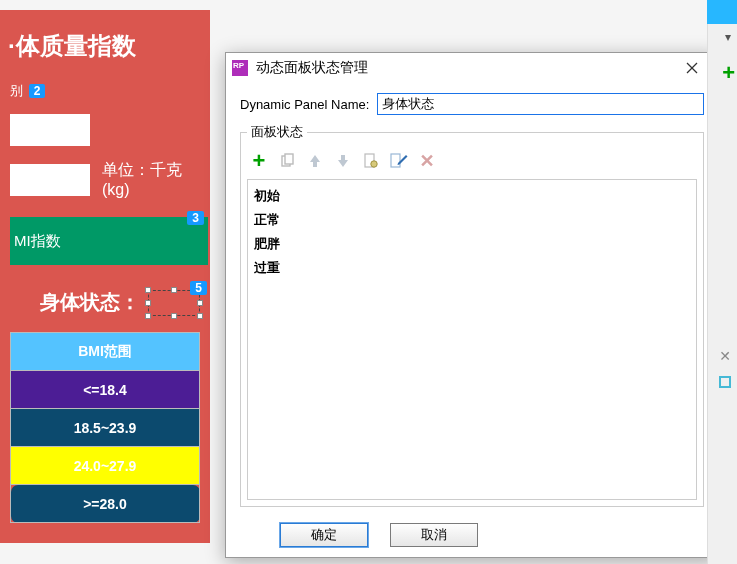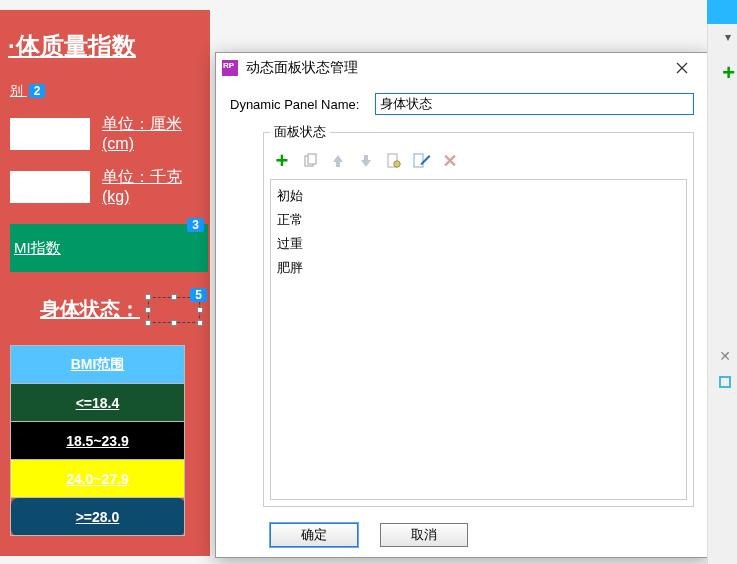--- a/index.html
+++ b/index.html
@@ -15,21 +15,20 @@
 
   
   .left-panel {
     position: absolute;
     left: 0;
     top: 10px;
     width: 210px;
     background: #da564f;
     color: #fff;
     padding: 20px 10px 20px 10px;
-    text-decoration: underline;
   }
   .left-title {
     font-size: 24px;
     font-weight: bold;
     margin-bottom: 20px;
     text-indent: -2px;
   }
   .annot {
     display: inline-block;
     background: #1699ff;
@@ -104,41 +103,41 @@
   .sel-handles .bl { left:-4px; bottom:-4px; }
   .sel-handles .bm { left:50%; margin-left:-3px; bottom:-4px; }
   .sel-handles .br { right:-4px; bottom:-4px; }
   .sel-handles .a5 {
     position: absolute;
     right: -8px;
     top: -10px;
   }
 
   .bmi-table {
-    margin-top: 22px;
+    margin-top: 16px;
     border-collapse: collapse;
-    width: 175px;
+    width: 190px;
   }
   .bmi-table td {
     height: 38px;
     text-align: center;
     border: 1px solid #bbb;
     font-weight: bold;
     font-size: 14px;
   }
   .cell-head { background: #54c3ff; }
-  .cell-r1   { background: #14532d; }
-  .cell-r2   { background: #000000; }
+  .cell-r1   { background: #4c1d95; }
+  .cell-r2   { background: #0c4a6e; }
   .cell-r3   { background: #ffff00; }
   .cell-r4   { background: #0c4a6e; border-radius: 7px; }
 
   
   .dialog {
     position: absolute;
-    left: 215px;
+    left: 225px;
     top: 52px;
     width: 494px;
     height: 506px;
     background: #fff;
     border: 1px solid #999;
     box-shadow: 0 4px 18px rgba(0,0,0,.3);
     display: flex;
     flex-direction: column;
   }
   .titlebar {
@@ -167,37 +166,36 @@
     flex: 1;
     padding: 10px 14px 6px 14px;
     display: flex;
     flex-direction: column;
   }
   .name-row {
     display: flex;
     align-items: center;
     margin-bottom: 8px;
   }
-  .name-row label { margin-right: 16px; }
+  .name-row label { margin-right: 8px; }
   .name-row input {
     flex: 1;
     height: 22px;
     border: 1px solid #1a73e8;
     padding: 0 4px;
     outline: none;
     font-size: 13px;
   }
 
   fieldset.states {
     border: 1px solid #ccc;
     padding: 6px;
     flex: 1;
     display: flex;
     flex-direction: column;
-    margin-left: 33px;
   }
   fieldset.states legend { padding: 0 4px; font-size: 13px; }
   .toolbar {
     display: flex;
     gap: 8px;
     padding: 4px 2px 8px 2px;
     align-items: center;
   }
   .toolbar .tbtn {
     width: 20px; height: 20px;
@@ -213,20 +211,21 @@
   .state-list {
     flex: 1;
     border: 1px solid #ccc;
     padding: 4px 6px;
     overflow: auto;
   }
   .state-list li {
     list-style: none;
     line-height: 24px;
     cursor: pointer;
+    font-weight: bold;
   }
   .dlg-footer {
     display: flex;
     justify-content: flex-start;
     padding: 10px 14px;
     gap: 22px;
     margin-left: 40px;
   }
   .dlg-footer button {
     width: 88px;
@@ -274,23 +273,20 @@
 
 <div class="left-panel">
   <div class="left-title">·体质量指数</div>
   <div>
     <span>别</span>
     <span class="annot">2</span>
   </div>
 
   <div class="field-row">
     <input type="text" style="">
-    <span class="field-unit">
-      <span>单位：</span><span>厘米(cm)</span>
-    </span>
   </div>
 
   <div class="field-row">
     <input type="text" style="">
     <span class="field-unit">
       <span>单位：</span><span>千克(kg)</span>
     </span>
   </div>
 
   <div class="btn-green">
@@ -384,22 +380,22 @@
             <rect x="1" y="1" width="9" height="13" fill="#fff" stroke="#99b7d6" stroke-width="1.2"></rect>
             <polygon points="8,10 16,2 17.5,3.5 9.5,11.5 7.5,12" fill="#2f6db0"></polygon>
           </svg>
         </span>
         <span class="tbtn del">✕</span>
       </div>
 
       <ul class="state-list">
         <li>初始</li>
         <li>正常</li>
+        <li>肥胖</li>
         <li>过重</li>
-        <li>肥胖</li>
       </ul>
     </fieldset>
   </div>
 
   <div class="dlg-footer">
     <button class="primary">确定</button>
     <button>取消</button>
   </div>
 </div>
 

